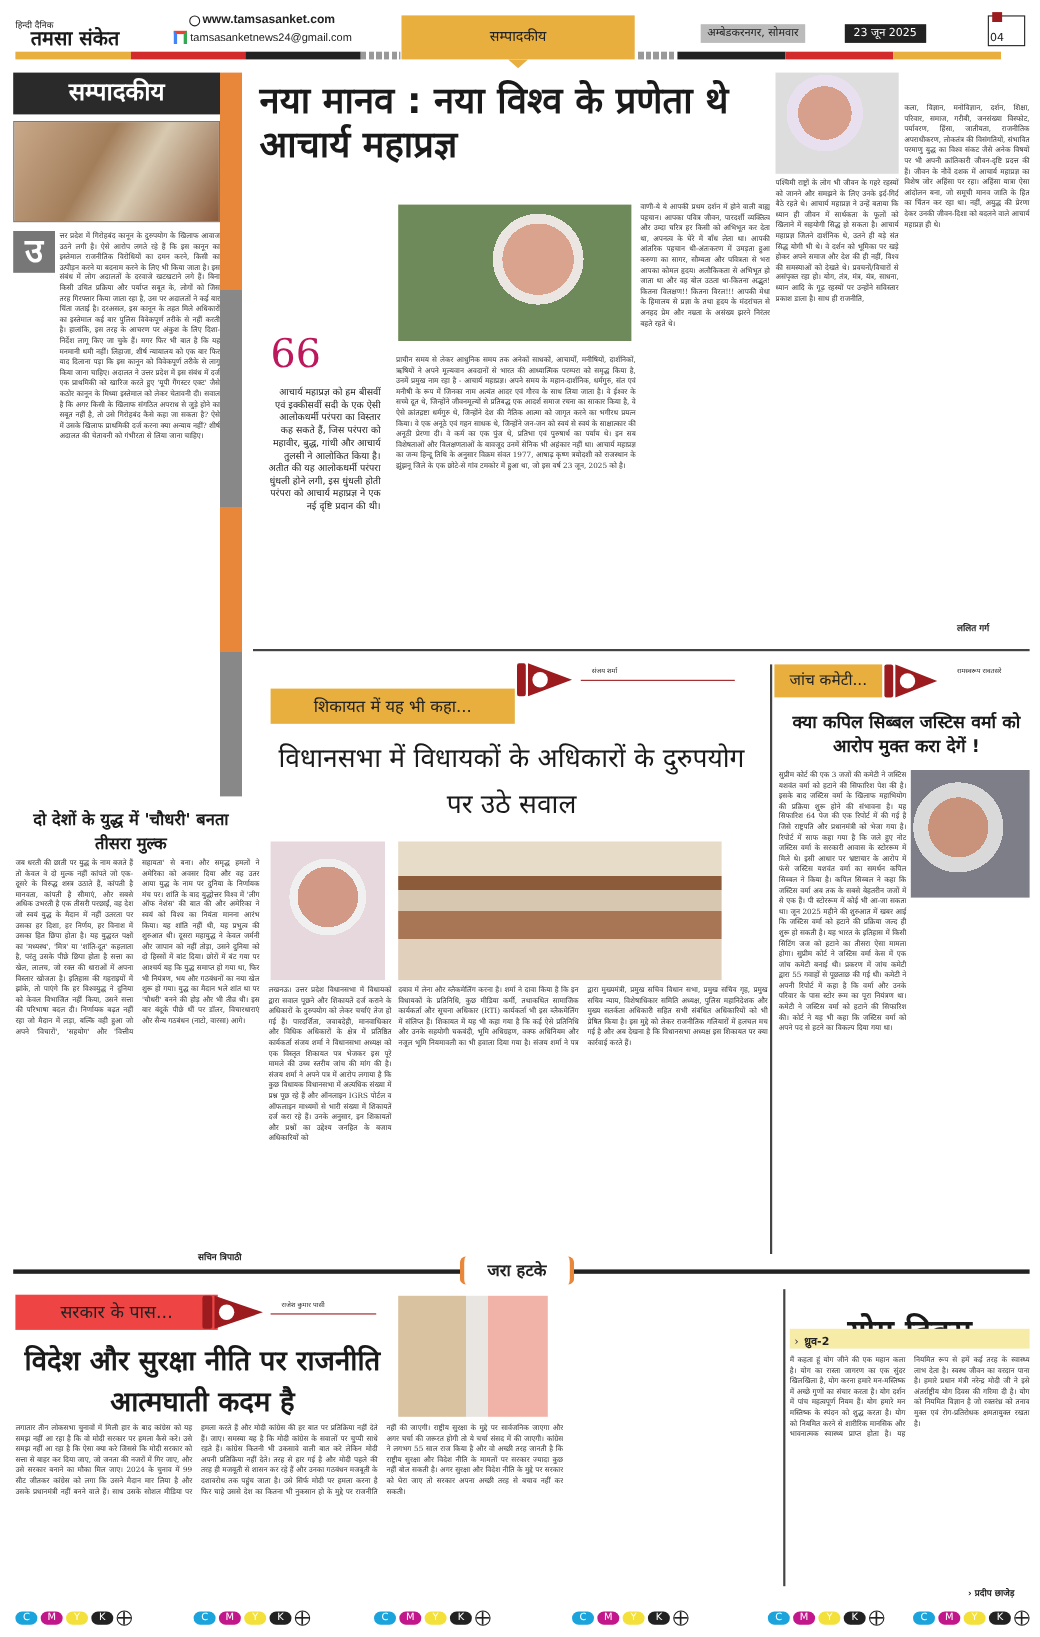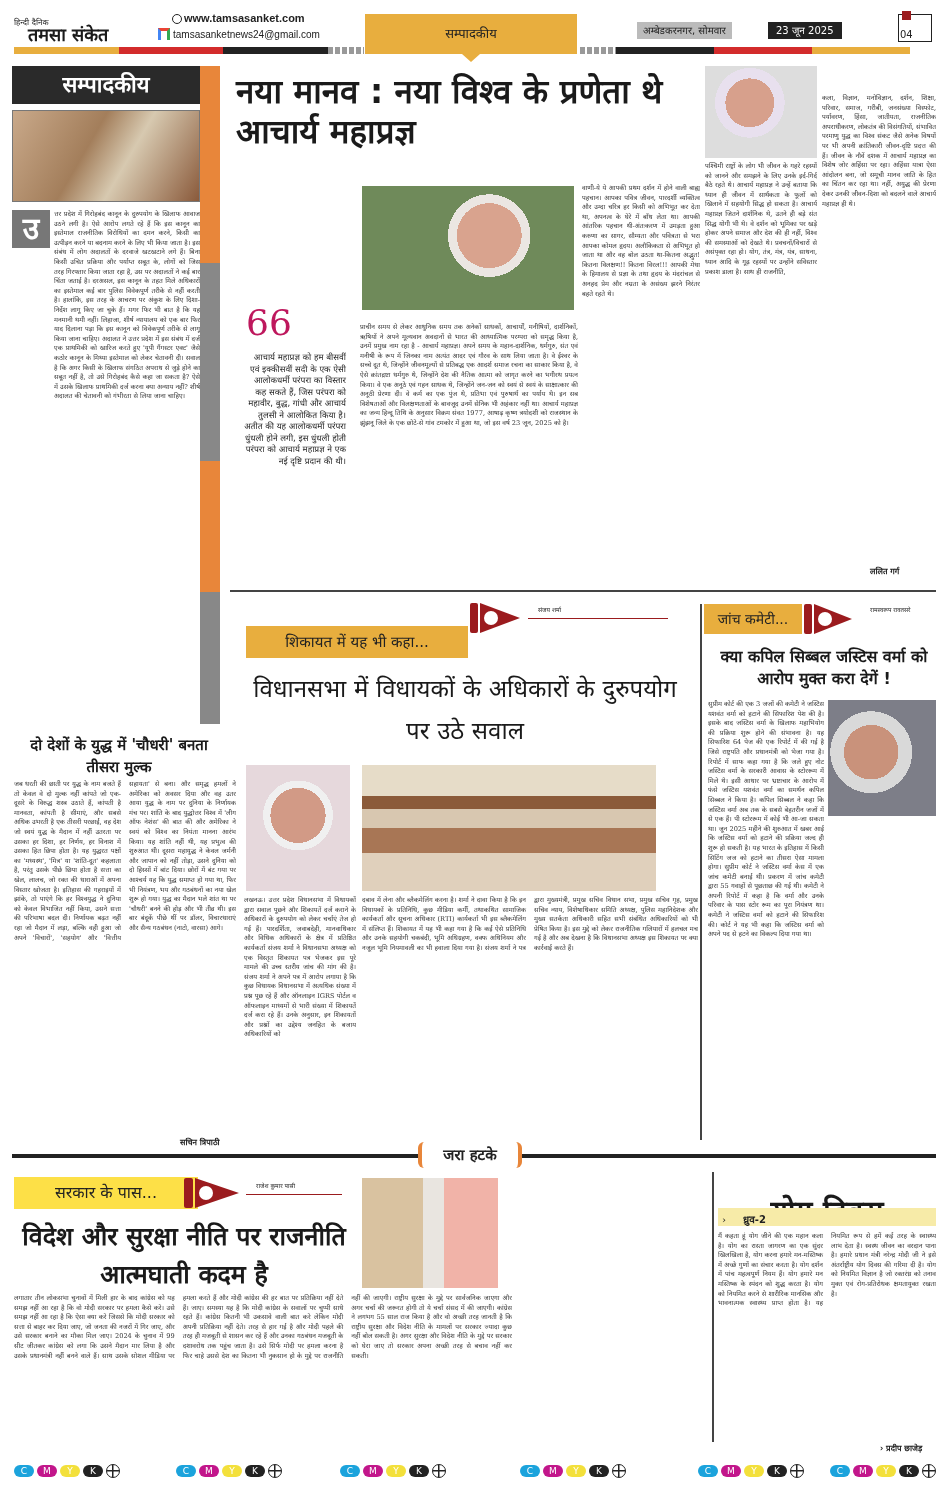--- a/index.html
+++ b/index.html
@@ -104,40 +104,40 @@
 
 <div class="abs hl" style="left:12px;top:734px;width:214px;font-size:15px;line-height:22px;">दो देशों के युद्ध में 'चौधरी' बनता तीसरा मुल्क</div>
 <div class="abs txt col2" style="left:14px;top:780px;width:222px;height:328px;">जब धरती की छाती पर युद्ध के नाम बजते हैं तो केवल वे दो मुल्क नहीं कांपते जो एक-दूसरे के विरुद्ध शस्त्र उठाते हैं, कांपती है मानवता, कांपती है सीमाएं, और सबसे अधिक उभरती है एक तीसरी परछाईं, वह देश जो स्वयं युद्ध के मैदान में नहीं उतरता पर उसका हर दिशा, हर निर्णय, हर विनाश में उसका हित छिपा होता है। यह युद्धरत पक्षों का 'मध्यस्थ', 'मित्र' या 'शांति-दूत' कहलाता है, परंतु उसके पीछे छिपा होता है सत्ता का खेल, लालच, जो रक्त की धाराओं में अपना विस्तार खोजता है। इतिहास की गहराइयों में झांके, तो पाएंगे कि हर विश्वयुद्ध ने दुनिया को केवल विभाजित नहीं किया, उसने सत्ता की परिभाषा बदल दी। निर्णायक बढ़त नहीं रहा जो मैदान में लड़ा, बल्कि वही हुआ जो अपने 'विचारों', 'सहयोग' और 'वित्तीय सहायता' से बना। और समृद्ध हमलों ने अमेरिका को अवसर दिया और वह उतर आया युद्ध के नाम पर दुनिया के निर्णायक मंच पर। शांति के बाद युद्धोत्तर विश्व में 'लीग ऑफ नेशंस' की बात की और अमेरिका ने स्वयं को विश्व का नियंता मानना आरंभ किया। यह शांति नहीं थी, यह प्रभुत्व की शुरुआत थी। दूसरा महायुद्ध ने केवल जर्मनी और जापान को नहीं तोड़ा, उसने दुनिया को दो हिस्सों में बांट दिया। छोरों में बंट गया पर आश्चर्य यह कि युद्ध समाप्त हो गया था, फिर भी नियंत्रण, भय और गठबंधनों का नया खेल शुरू हो गया। युद्ध का मैदान भले शांत था पर 'चौधरी' बनने की होड़ और भी तीव्र थी। इस बार बंदूकें पीछे थीं पर डॉलर, विचारधाराएं और सैन्य गठबंधन (नाटो, वारसा) आगे।</div>
 <div class="abs" style="left:180px;top:1124px;font-size:8px;font-family:'DejaVu Sans',sans-serif;font-weight:bold;margin-top:12px;">सचिन त्रिपाठी</div>
 
 <div class="abs" style="left:12px;top:1154px;width:924px;height:4px;background:#222;"></div>
 <div class="abs" style="left:418px;top:1142px;width:104px;height:26px;background:#fff;border-left:4px solid #E8863A;border-right:4px solid #E8863A;border-radius:6px;text-align:center;">
   <span style="font-family:'DejaVu Sans',sans-serif;font-weight:bold;font-size:15px;line-height:26px;">जरा हटके</span>
 </div>
 
-<div class="abs" style="left:14px;top:1177px;width:184px;height:32px;background:#fde047;text-align:center;">
+<div class="abs" style="left:14px;top:1177px;width:184px;height:32px;background:#ef4444;text-align:center;">
   <span style="font-family:'DejaVu Sans',sans-serif;font-size:16px;line-height:32px;">सरकार के पास...</span>
 </div>
 <div class="abs" style="left:184px;top:1176px;width:60px;height:34px;">
   <div style="position:absolute;left:0;top:2px;width:9px;height:30px;background:#9B1B1E;border-radius:2px;"></div>
   <div style="position:absolute;left:11px;top:2px;width:0;height:0;border-top:15px solid transparent;border-bottom:15px solid transparent;border-left:44px solid #9B1B1E;"></div>
   <div style="position:absolute;left:15px;top:10px;width:14px;height:14px;border-radius:50%;background:#fff;"></div>
 </div>
 <div class="abs" style="left:256px;top:1182px;font-size:6px;font-family:'DejaVu Sans',sans-serif;">राजेश कुमार पासी</div>
 <div class="abs" style="left:246px;top:1194px;width:96px;height:1px;background:#9B1B1E;"></div>
 <div class="abs hl" style="left:14px;top:1218px;width:340px;font-size:25px;line-height:38px;">विदेश और सुरक्षा नीति पर राजनीति आत्मघाती कदम है</div>
 <div class="abs img" style="left:362px;top:1178px;width:136px;height:110px;background:linear-gradient(90deg,#d9c2a0 0 45%,#e9e5e0 45% 60%,#f1b3a8 60%);"></div>
 <div class="abs txt col3" style="left:14px;top:1294px;width:498px;height:150px;column-count:3;">लगातार तीन लोकसभा चुनावों में मिली हार के बाद कांग्रेस को यह समझ नहीं आ रहा है कि वो मोदी सरकार पर हमला कैसे करे। उसे समझ नहीं आ रहा है कि ऐसा क्या करे जिससे कि मोदी सरकार को सत्ता से बाहर कर दिया जाए, जो जनता की नजरों में गिर जाए, और उसे सरकार बनाने का मौका मिल जाए। 2024 के चुनाव में 99 सीट जीतकर कांग्रेस को लगा कि उसने मैदान मार लिया है और उसके प्रधानमंत्री नहीं बनने वाले हैं। साथ उसके सोशल मीडिया पर हमला करते हैं और मोदी कांग्रेस की हर बात पर प्रतिक्रिया नहीं देते हैं। जाए। समस्या यह है कि मोदी कांग्रेस के सवालों पर चुप्पी साधे रहते हैं। कांग्रेस कितनी भी उकसावे वाली बात करे लेकिन मोदी अपनी प्रतिक्रिया नहीं देते। तरह से हार गई है और मोदी पहले की तरह ही मजबूती से शासन कर रहे हैं और उनका गठबंधन मजबूती के दशावरोध तक पहुंच जाता है। उसे सिर्फ मोदी पर हमला करना है फिर चाहे उससे देश का कितना भी नुकसान हो के मुद्दे पर राजनीति नहीं की जाएगी। राष्ट्रीय सुरक्षा के मुद्दे पर सार्वजनिक जाएगा और अगर चर्चा की जरूरत होगी तो ये चर्चा संसद में की जाएगी। कांग्रेस ने लगभग 55 साल राज किया है और वो अच्छी तरह जानती है कि राष्ट्रीय सुरक्षा और विदेश नीति के मामलों पर सरकार ज्यादा कुछ नहीं बोल सकती है। अगर सुरक्षा और विदेश नीति के मुद्दे पर सरकार को घेरा जाए तो सरकार अपना अच्छी तरह से बचाव नहीं कर सकती।</div>
 <div class="abs txt" style="left:504px;top:1178px;width:196px;height:266px;"></div>
 
 <div class="abs" style="left:712px;top:1172px;width:1.5px;height:270px;background:#444;"></div>
 <div class="abs hl" style="left:718px;top:1164px;width:218px;font-size:30px;line-height:40px;margin-top:28px;">योग दिवस</div>
 <div class="abs" style="left:718px;top:1208px;width:218px;height:18px;background:#F7EBA8;">
   <span style="font-size:10px;margin-left:4px;">›</span>
-  <span style="font-family:'DejaVu Sans',sans-serif;font-weight:bold;font-size:10px;line-height:18px;margin-left:12px;">ध्रुव-2</span>
+  <span style="font-family:'DejaVu Sans',sans-serif;font-weight:bold;font-size:10px;line-height:18px;">ध्रुव-2</span>
 </div>
 <div class="abs txt col2" style="left:718px;top:1232px;width:218px;height:206px;">मैं कहता हूं योग जीने की एक महान कला है। योग का रास्ता जागरण का एक सुंदर खिलखिला है, योग करना हमारे मन-मस्तिष्क में अच्छे गुणों का संचार करता है। योग दर्शन में पांच महत्वपूर्ण नियम हैं। योग हमारे मन मस्तिष्क के स्पंदन को शुद्ध करता है। योग को नियमित करने से शारीरिक मानसिक और भावनात्मक स्वास्थ्य प्राप्त होता है। यह नियमित रूप से हमें कई तरह के स्वास्थ्य लाभ देता है। स्वस्थ जीवन का वरदान पाना है। हमारे प्रधान मंत्री नरेन्द्र मोदी जी ने इसे अंतर्राष्ट्रीय योग दिवस की गरिमा दी है। योग को नियमित विज्ञान है जो रक्तरंध्र को तनाव मुक्त एवं रोग-प्रतिरोधक क्षमतायुक्त रखता है।</div>
 <div class="abs" style="left:880px;top:1442px;font-size:8px;font-family:'DejaVu Sans',sans-serif;font-weight:bold;">
   <span>› </span><span>प्रदीप छाजेड़</span>
 </div>
 
 <div class="abs cmyk" style="left:14px;top:1464px;">
   <span style="background:#1BA3DC">C</span>
   <span style="background:#C2168B">M</span>
   <span style="background:#F3E03B">Y</span>

